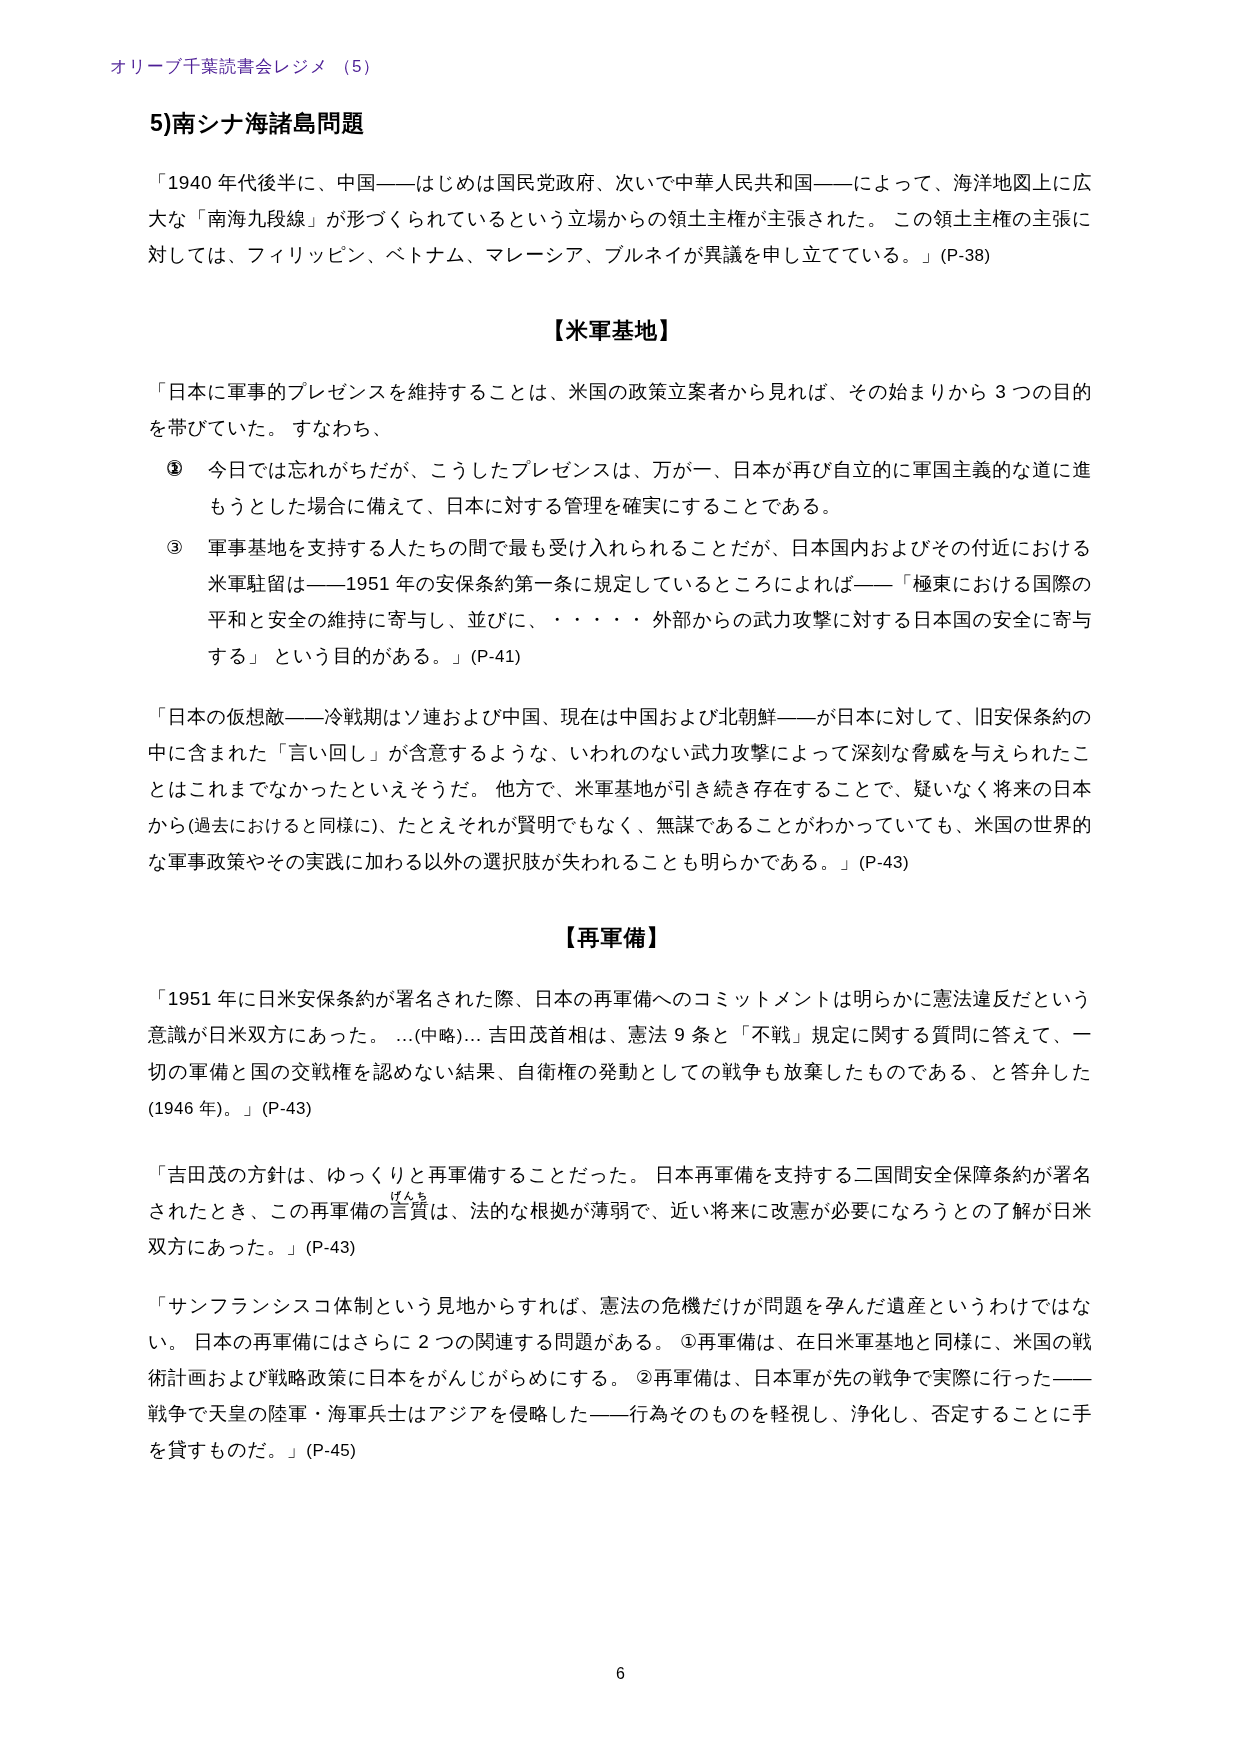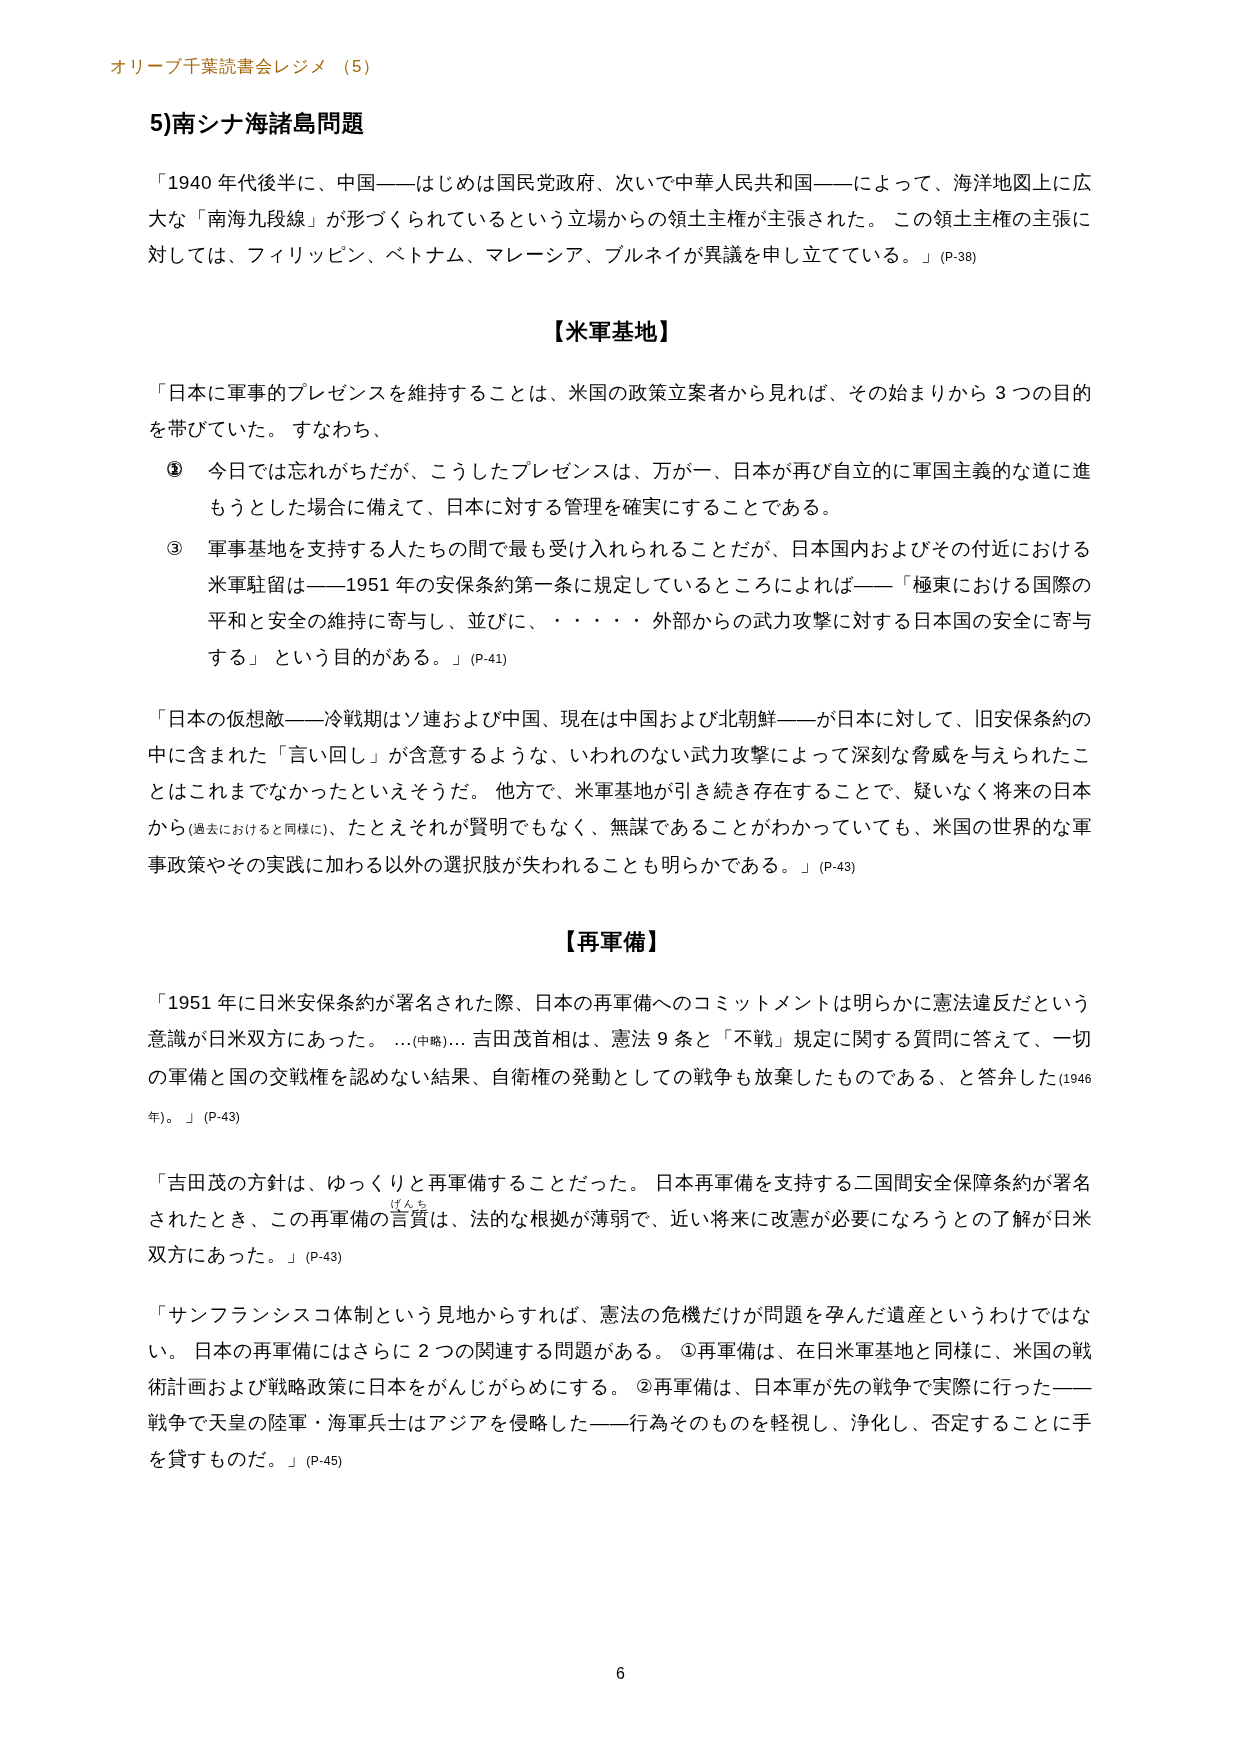--- a/index.html
+++ b/index.html
@@ -15,21 +15,21 @@
     height: 1755px;
     background: #ffffff;
     overflow: hidden;
   }
   .doc-header {
     position: absolute;
     top: 55px;
     left: 110px;
     font-size: 17px;
     letter-spacing: 1px;
-    color: #a16207;
+    color: #4c1d95;
   }
   .content {
     position: absolute;
     top: 108px;
     left: 132px;
     width: 960px;
   }
   .title-heading {
     font-size: 23px;
     font-weight: bold;
@@ -58,25 +58,26 @@
     padding-left: 42px;
     text-align: justify;
     letter-spacing: 0.5px;
   }
   .list-item .marker {
     position: absolute;
     left: 0;
     top: 0;
   }
   .sm {
-    font-size: 12px;
+    font-size: 17px;
   }
   ruby rt {
     font-size: 10px;
     letter-spacing: 2px;
+    font-weight: bold;
   }
   .doc-footer {
     position: absolute;
     bottom: 72px;
     left: 0;
     width: 100%;
     text-align: center;
     font-size: 16px;
   }
 </style>

